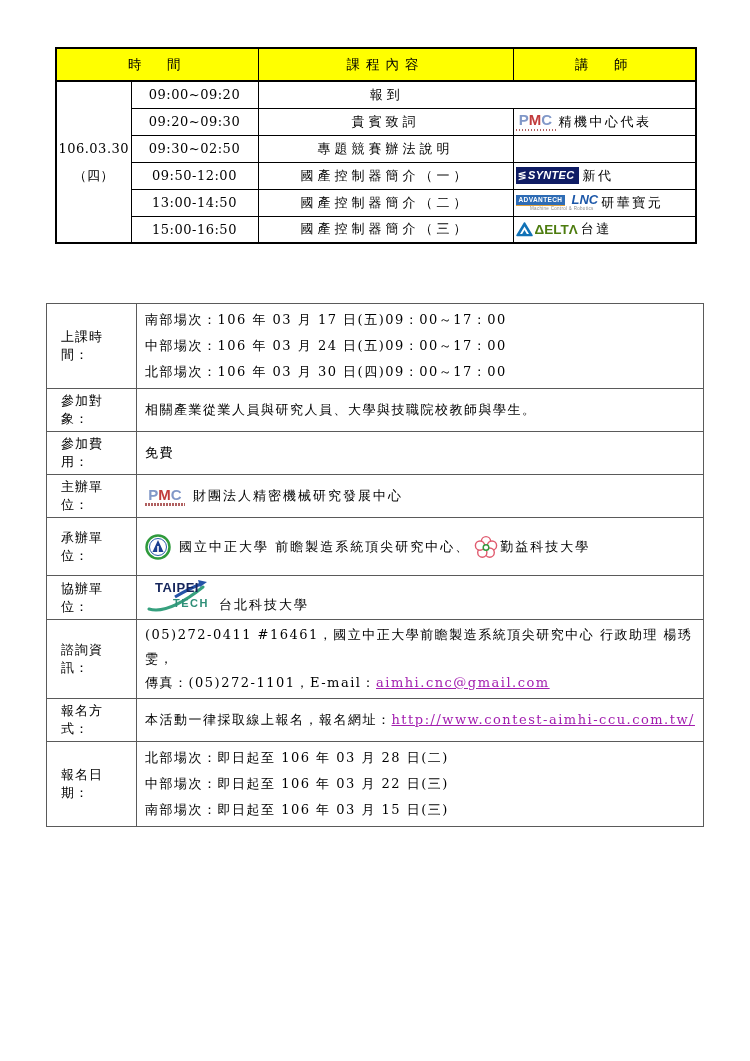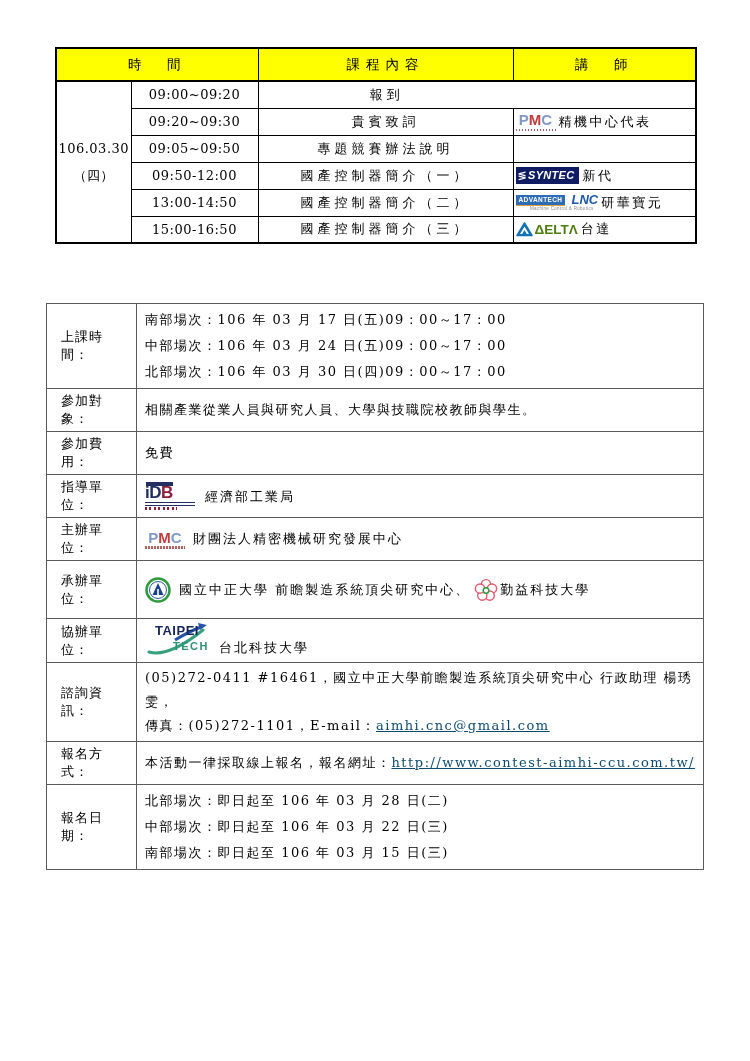--- a/index.html
+++ b/index.html
@@ -73,21 +73,21 @@
   
   .t2 { position:absolute; left:46px; top:303px; width:657px; border:1.3px solid #5a5a5a; }
   .t2 td { border:1.3px solid #5a5a5a; font-size:13px; padding:3px 8px;
            vertical-align:middle; letter-spacing:1.5px; }
   .t2 td.lbl { letter-spacing:1px; padding-left:14px; }
   .ln { line-height:26px; white-space:nowrap; }
   .flex-end { display:flex; align-items:flex-end; gap:10px; }
   .flex-mid { display:flex; align-items:center; gap:8px; }
   .unit-txt { padding-bottom:4px; white-space:nowrap; }
   .cn { letter-spacing:2px; }
-  a.lnk { color:#0c4a6e; text-decoration:underline; }
+  a.lnk { color:#a21caf; text-decoration:underline; }
 </style>
 </head>
 <body>
 
 <table class="t1">
   <colgroup>
       <col style="width:75px">
       <col style="width:127px">
       <col style="width:255px">
       <col style="width:183px">
@@ -113,21 +113,21 @@
       <div class="lect-flex">
         <span class="logo-pmc">
           <span class="pmc-word"><span class="pmc-p">P</span><span class="pmc-m">M</span><span class="pmc-c">C</span></span>
           <span class="pmc-cap"></span>
         </span>
         <span class="lect-txt">精機中心代表</span>
       </div>
     </td>
   </tr>
   <tr class="r">
-    <td class="cell-time">09:05~09:50</td>
+    <td class="cell-time">09:30~02:50</td>
     <td class="cell-content">專題競賽辦法說明</td>
     <td class="cell-lect"></td>
   </tr>
   <tr class="r">
     <td class="cell-time">09:50-12:00</td>
     <td class="cell-content">國產控制器簡介（一）</td>
     <td class="cell-lect">
       <div class="lect-flex">
         <span class="logo-syntec"><span class="sy-g">≶</span><span>SYNTEC</span></span>
         <span class="lect-txt">新代</span>
@@ -189,34 +189,20 @@
   <tr style="height:32px">
     <td class="lbl">參加對象：</td>
     <td>相關產業從業人員與研究人員、大學與技職院校教師與學生。</td>
   </tr>
 
   <tr style="height:31px">
     <td class="lbl">參加費用：</td>
     <td>免費</td>
   </tr>
 
-  <tr style="height:42px">
-    <td class="lbl">指導單位：</td>
-    <td>
-      <div class="flex-end">
-        <span class="logo-idb">
-          <span class="idb-bar"></span>
-          <span class="idb-word"><span>iD</span><span class="idb-b">B</span></span>
-          <span class="idb-cap1"></span>
-          <span class="idb-cap2"></span>
-        </span>
-        <span class="unit-txt cn">經濟部工業局</span>
-      </div>
-    </td>
-  </tr>
 
   <tr style="height:27px">
     <td class="lbl">主辦單位：</td>
     <td>
       <div class="flex-mid">
         <span class="logo-pmc">
           <span class="pmc-word"><span class="pmc-p">P</span><span class="pmc-m">M</span><span class="pmc-c">C</span></span>
           <span class="pmc-cap"></span>
         </span>
         <span class="cn">財團法人精密機械研究發展中心</span>

